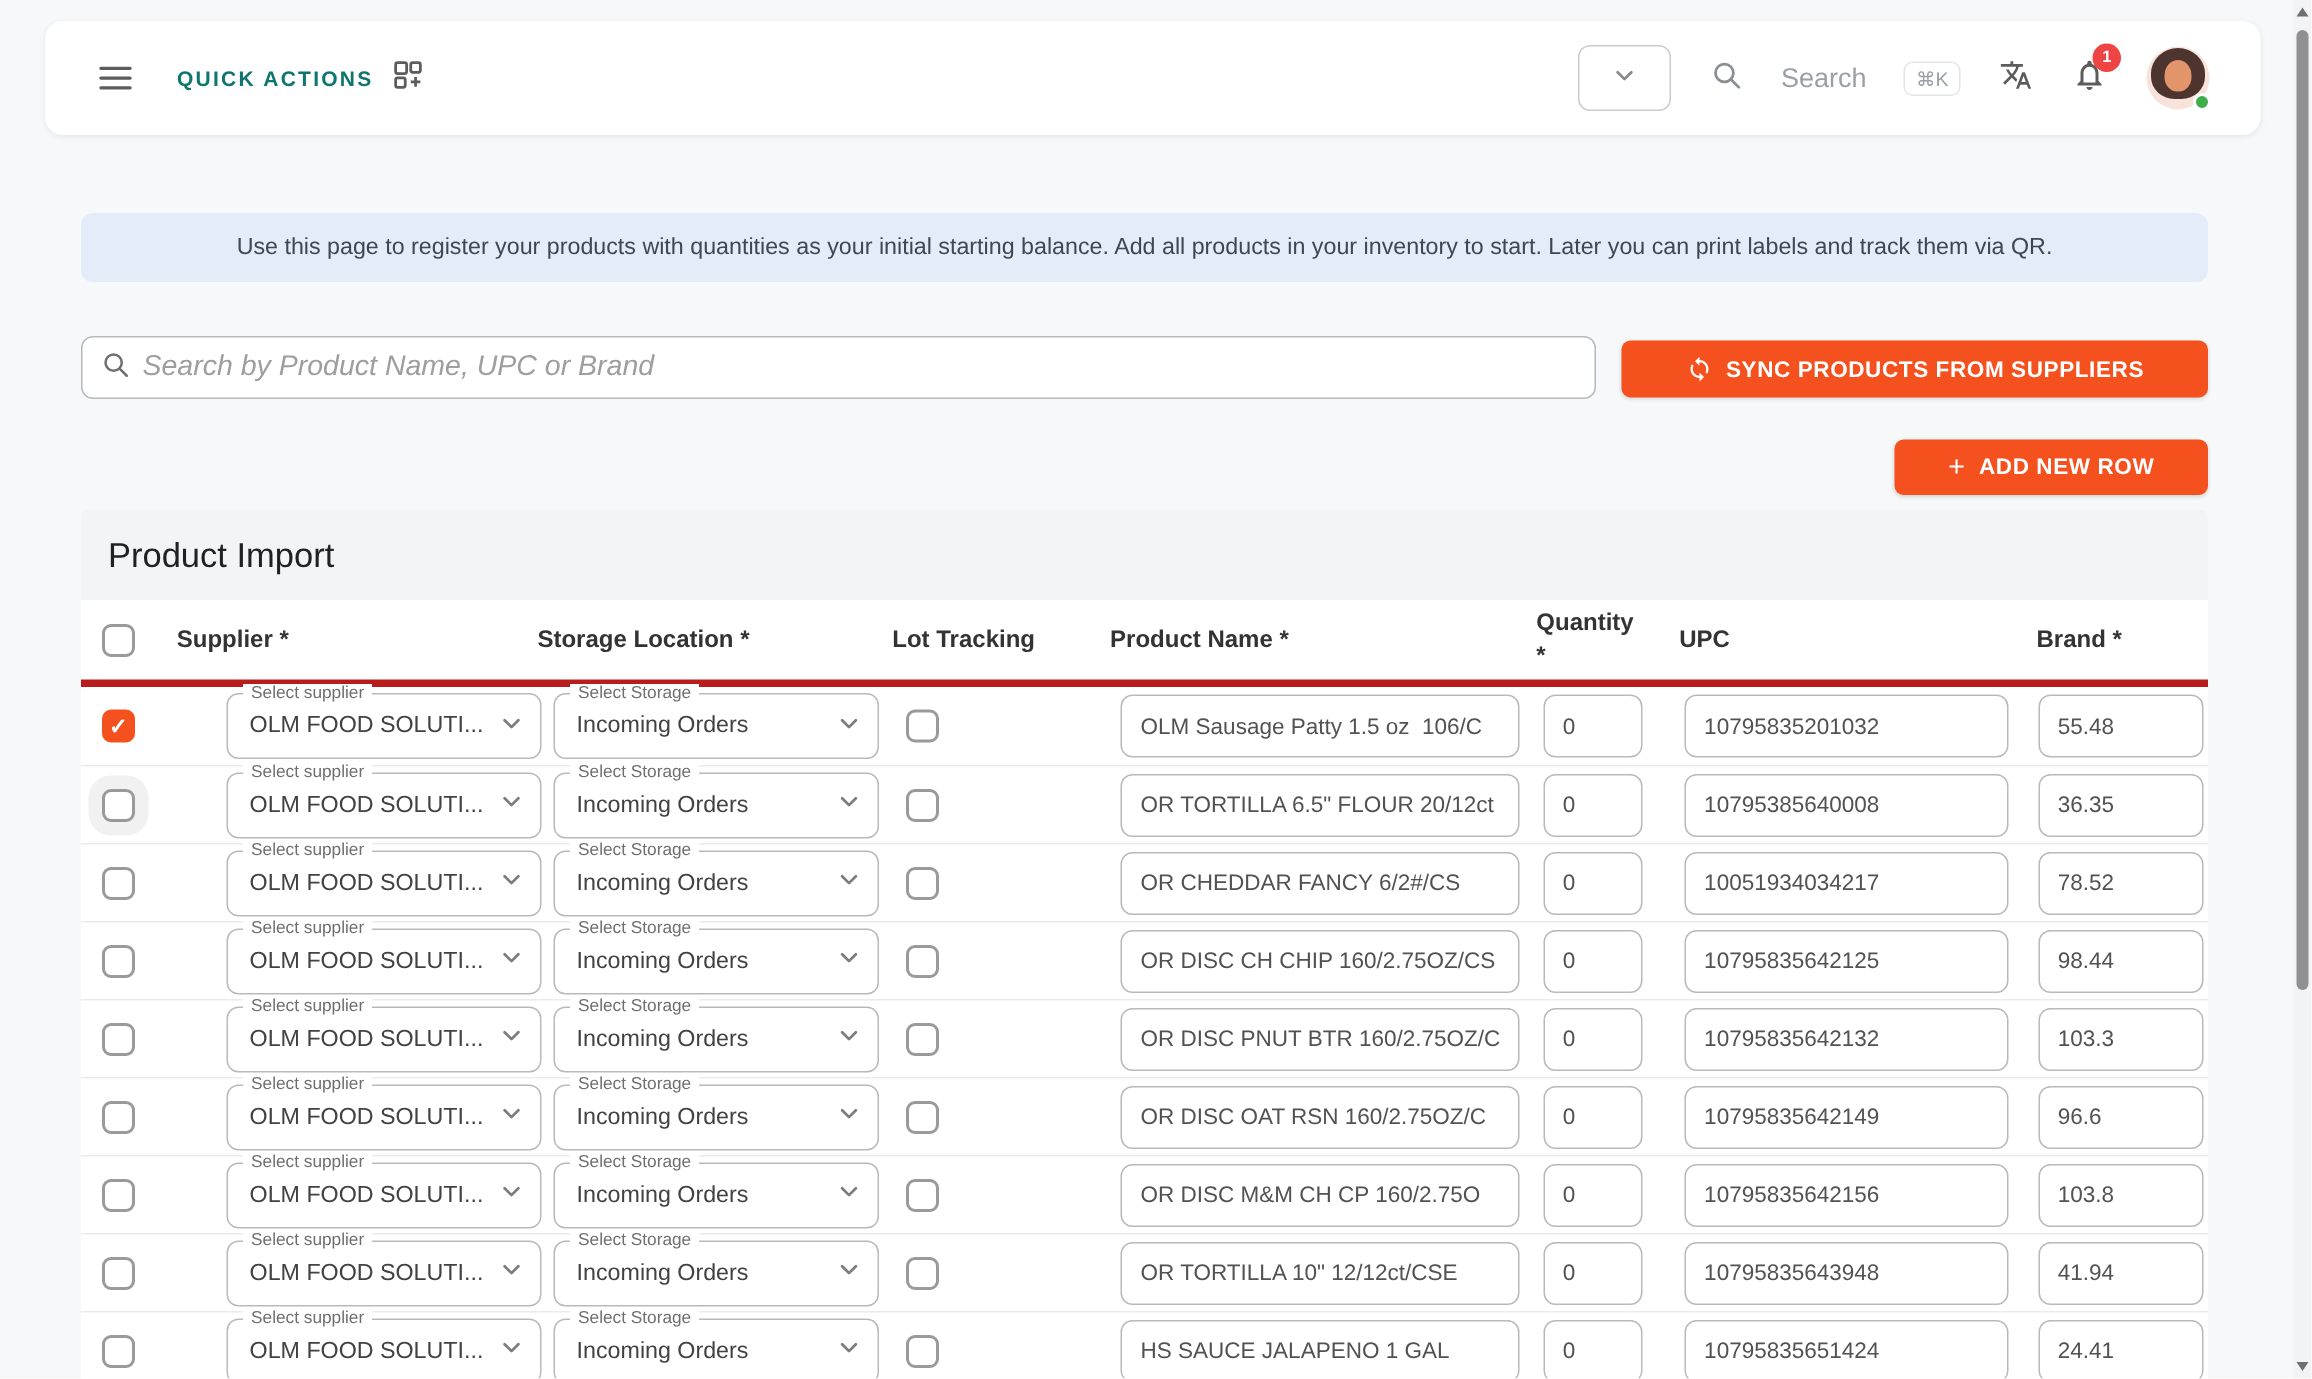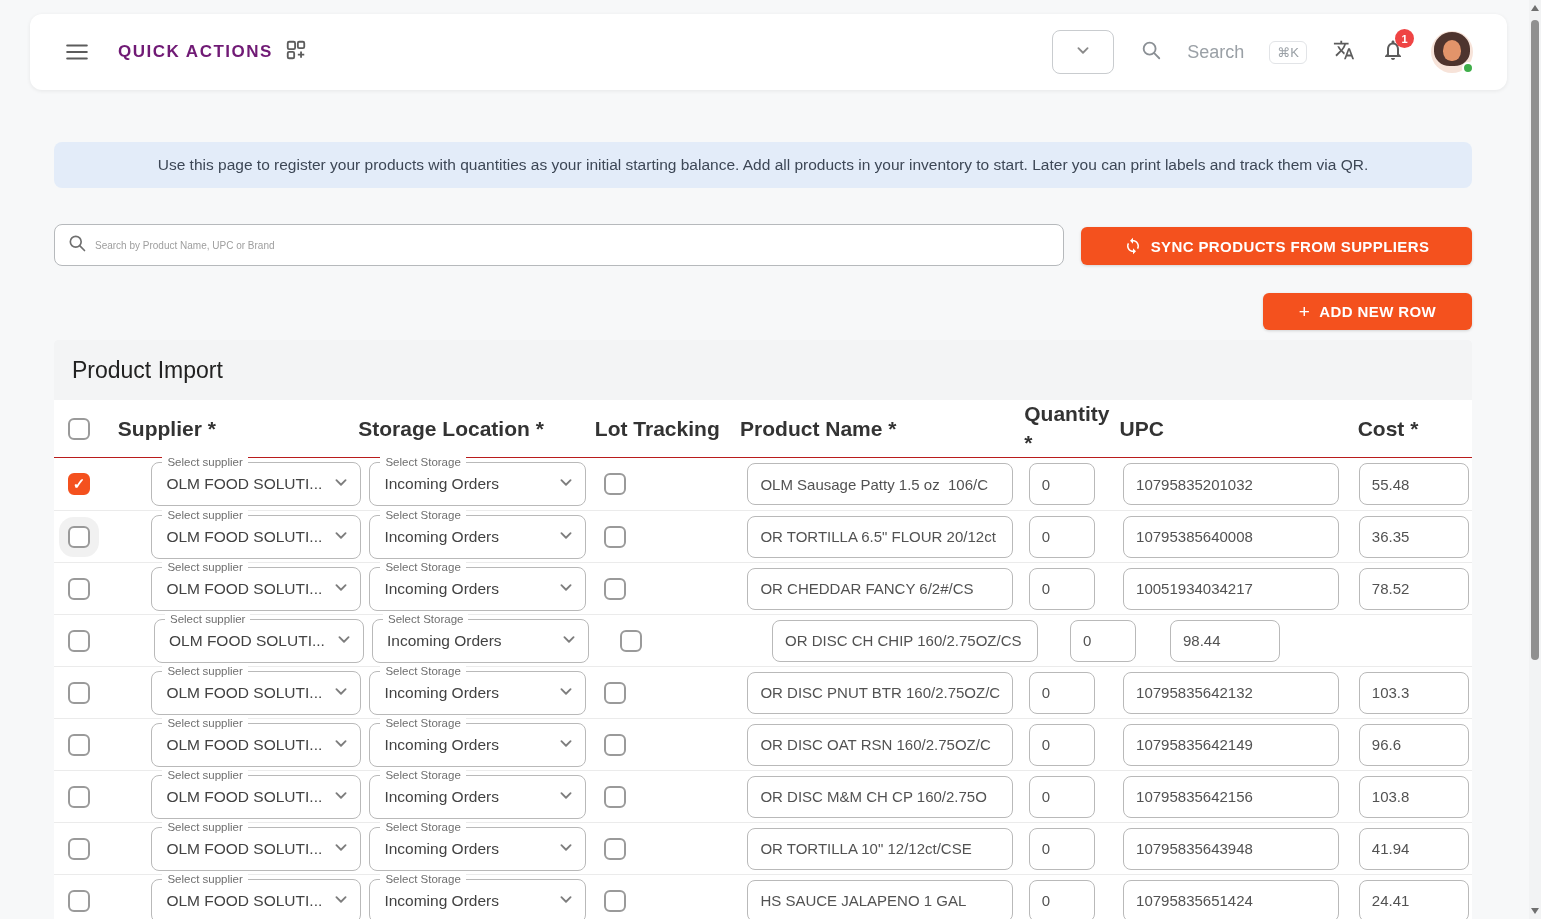--- a/index.html
+++ b/index.html
@@ -13,21 +13,21 @@
   .sb-down { bottom:5px; border-top:6px solid #6f6f6f; }
   .sb-thumb { position:absolute; left:2px; top:20px; width:8px; height:640px; background:#909090; border-radius:5px; }
 
   
   .navbar { position:absolute; left:30px; top:14px; width:1477px; height:76px; background:#ffffff;
             border-radius:12px; box-shadow:0 1px 4px rgba(0,0,0,0.07); display:flex; align-items:center;
             justify-content:space-between; padding:0 34px; }
   .nav-left { display:flex; align-items:center; gap:28px; }
   .hamburger { cursor:pointer; display:flex; }
   .qa { display:flex; align-items:center; gap:12px; cursor:pointer; }
-  .qa-label { font-size:17px; font-weight:700; letter-spacing:1.5px; color:#701a75; }
+  .qa-label { font-size:14px; font-weight:700; letter-spacing:1.5px; color:#0f766e; }
   .nav-right { display:flex; align-items:center; gap:26px; }
   .mini-select { width:62px; height:44px; border:1px solid #c9cccf; border-radius:8px; display:flex;
                  align-items:center; justify-content:center; background:#fff; cursor:pointer; }
   .searchbox { display:flex; align-items:center; gap:25px; cursor:pointer; }
   .search-word { font-size:18px; color:#9aa0a6; }
   .kbd { font-size:13px; color:#9aa0a6; border:1px solid #e2e4e7; border-radius:6px; padding:3px 7px; background:#fff; }
   .bell-wrap { position:relative; cursor:pointer; }
   .badge { position:absolute; top:-9px; right:-9px; min-width:19px; height:19px; border-radius:50%;
            background:#ef4444; color:#fff; font-size:11px; font-weight:700; display:flex; align-items:center;
            justify-content:center; }
@@ -40,39 +40,39 @@
                  border:2px solid #fff; border-radius:50%; }
 
   
   .banner { position:absolute; left:54px; top:142px; width:1418px; height:46px; background:#e3ecf9;
             border-radius:8px; display:flex; align-items:center; justify-content:center; }
   .banner span { font-size:15.5px; color:#3d4756; }
 
   
   .searchbar { position:absolute; left:54px; top:224px; width:1010px; height:42px; background:#fff;
                border:1px solid #b6b9bc; border-radius:8px; display:flex; align-items:center; padding:0 12px; gap:8px; }
-  .searchbar input { border:none; outline:none; flex:1; font-size:10px; color:#a21caf; background:transparent;
-                     font-family:"Liberation Sans", sans-serif; }
+  .searchbar input { border:none; outline:none; flex:1; font-size:19px; color:#a21caf; background:transparent;
+                     font-family:"Liberation Sans", sans-serif;font-style:italic; }
   .searchbar input::placeholder { color:#9e9e9e; }
 
   
   .btn { border:none; cursor:pointer; background:#f4511e; color:#fff; font-weight:700; border-radius:6px;
          display:flex; align-items:center; justify-content:center; gap:9px; font-family:"Liberation Sans", sans-serif;
          letter-spacing:0.4px; box-shadow:0 1px 3px rgba(0,0,0,0.15); }
   .btn-sync { position:absolute; left:1081px; top:227px; width:391px; height:38px; font-size:15px; }
   .btn-add { position:absolute; left:1263px; top:293px; width:209px; height:37px; font-size:15px; }
   .plus-glyph { font-size:19px; font-weight:400; }
 
   
   .card { position:absolute; left:54px; top:340px; width:1418px; height:579px; background:#fff; overflow:hidden;
           border-radius:4px 4px 0 0; }
   .card-title { height:60px; background:#f3f4f5; display:flex; align-items:center; padding-left:18px;
                 font-size:23px; font-weight:500; color:#212121; }
-  .thead { display:flex; align-items:center; height:58px; background:#fff; border-bottom:1px solid #b91c1c;
-           font-size:21px; font-weight:700; color:#333; }
+  .thead { display:flex; align-items:center; height:58px; background:#fff; border-bottom:5px solid #b91c1c;
+           font-size:16px; font-weight:700; color:#333; }
   .trow { display:flex; align-items:center; height:52px; background:#fff; }
   .trow + .trow { border-top:1px solid #ebebeb; }
 
   .c-sel  { width:60px;  padding-left:14px; display:flex; align-items:center; }
   .c-sup  { width:250px; display:flex; align-items:center; }
   .c-sto  { width:250px; padding-left:8px; display:flex; align-items:flex-end; }
   .c-lot  { width:150px; padding-left:6px; display:flex; align-items:center; }
   .c-prod { width:300px; padding-left:8px; display:flex; align-items:center; }
   .c-qty  { width:106px; padding-left:6px; display:flex; align-items:center; }
   .c-upc  { width:250px; display:flex; align-items:center; }
@@ -204,21 +204,21 @@
     <div class="c-prod">
         <span>Product Name *</span>
       </div>
     <div class="c-qty">
         <span class="qty-head">Quantity *</span>
       </div>
     <div class="c-upc">
         <span>UPC</span>
       </div>
     <div class="c-cost">
-        <span>Cost *</span>
+        <span>Brand *</span>
       </div>
   </div>
 
   <div id="rows">
   <div class="trow">
     <div class="c-sel">
           <span class="cb checked"></span>
         </div>
     <div class="c-sup">
       <div class="mui-select">
@@ -356,20 +356,23 @@
       </div>
     </div>
     <div class="c-lot">
           <span class="cb"></span>
         </div>
     <div class="c-prod">
           <input class="tinput in-prod" value="OR DISC CH CHIP 160/2.75OZ/CS" style="">
         </div>
     <div class="c-qty">
           <input class="tinput in-qty" value="0" style="">
+        </div>
+    <div class="c-upc">
+          <input class="tinput in-upc" value="10795835642125" style="">
         </div>
     <div class="c-cost">
           <input class="tinput in-cost" value="98.44" style="">
         </div>
   </div>
 
   <div class="trow">
     <div class="c-sel">
           <span class="cb"></span>
         </div>

